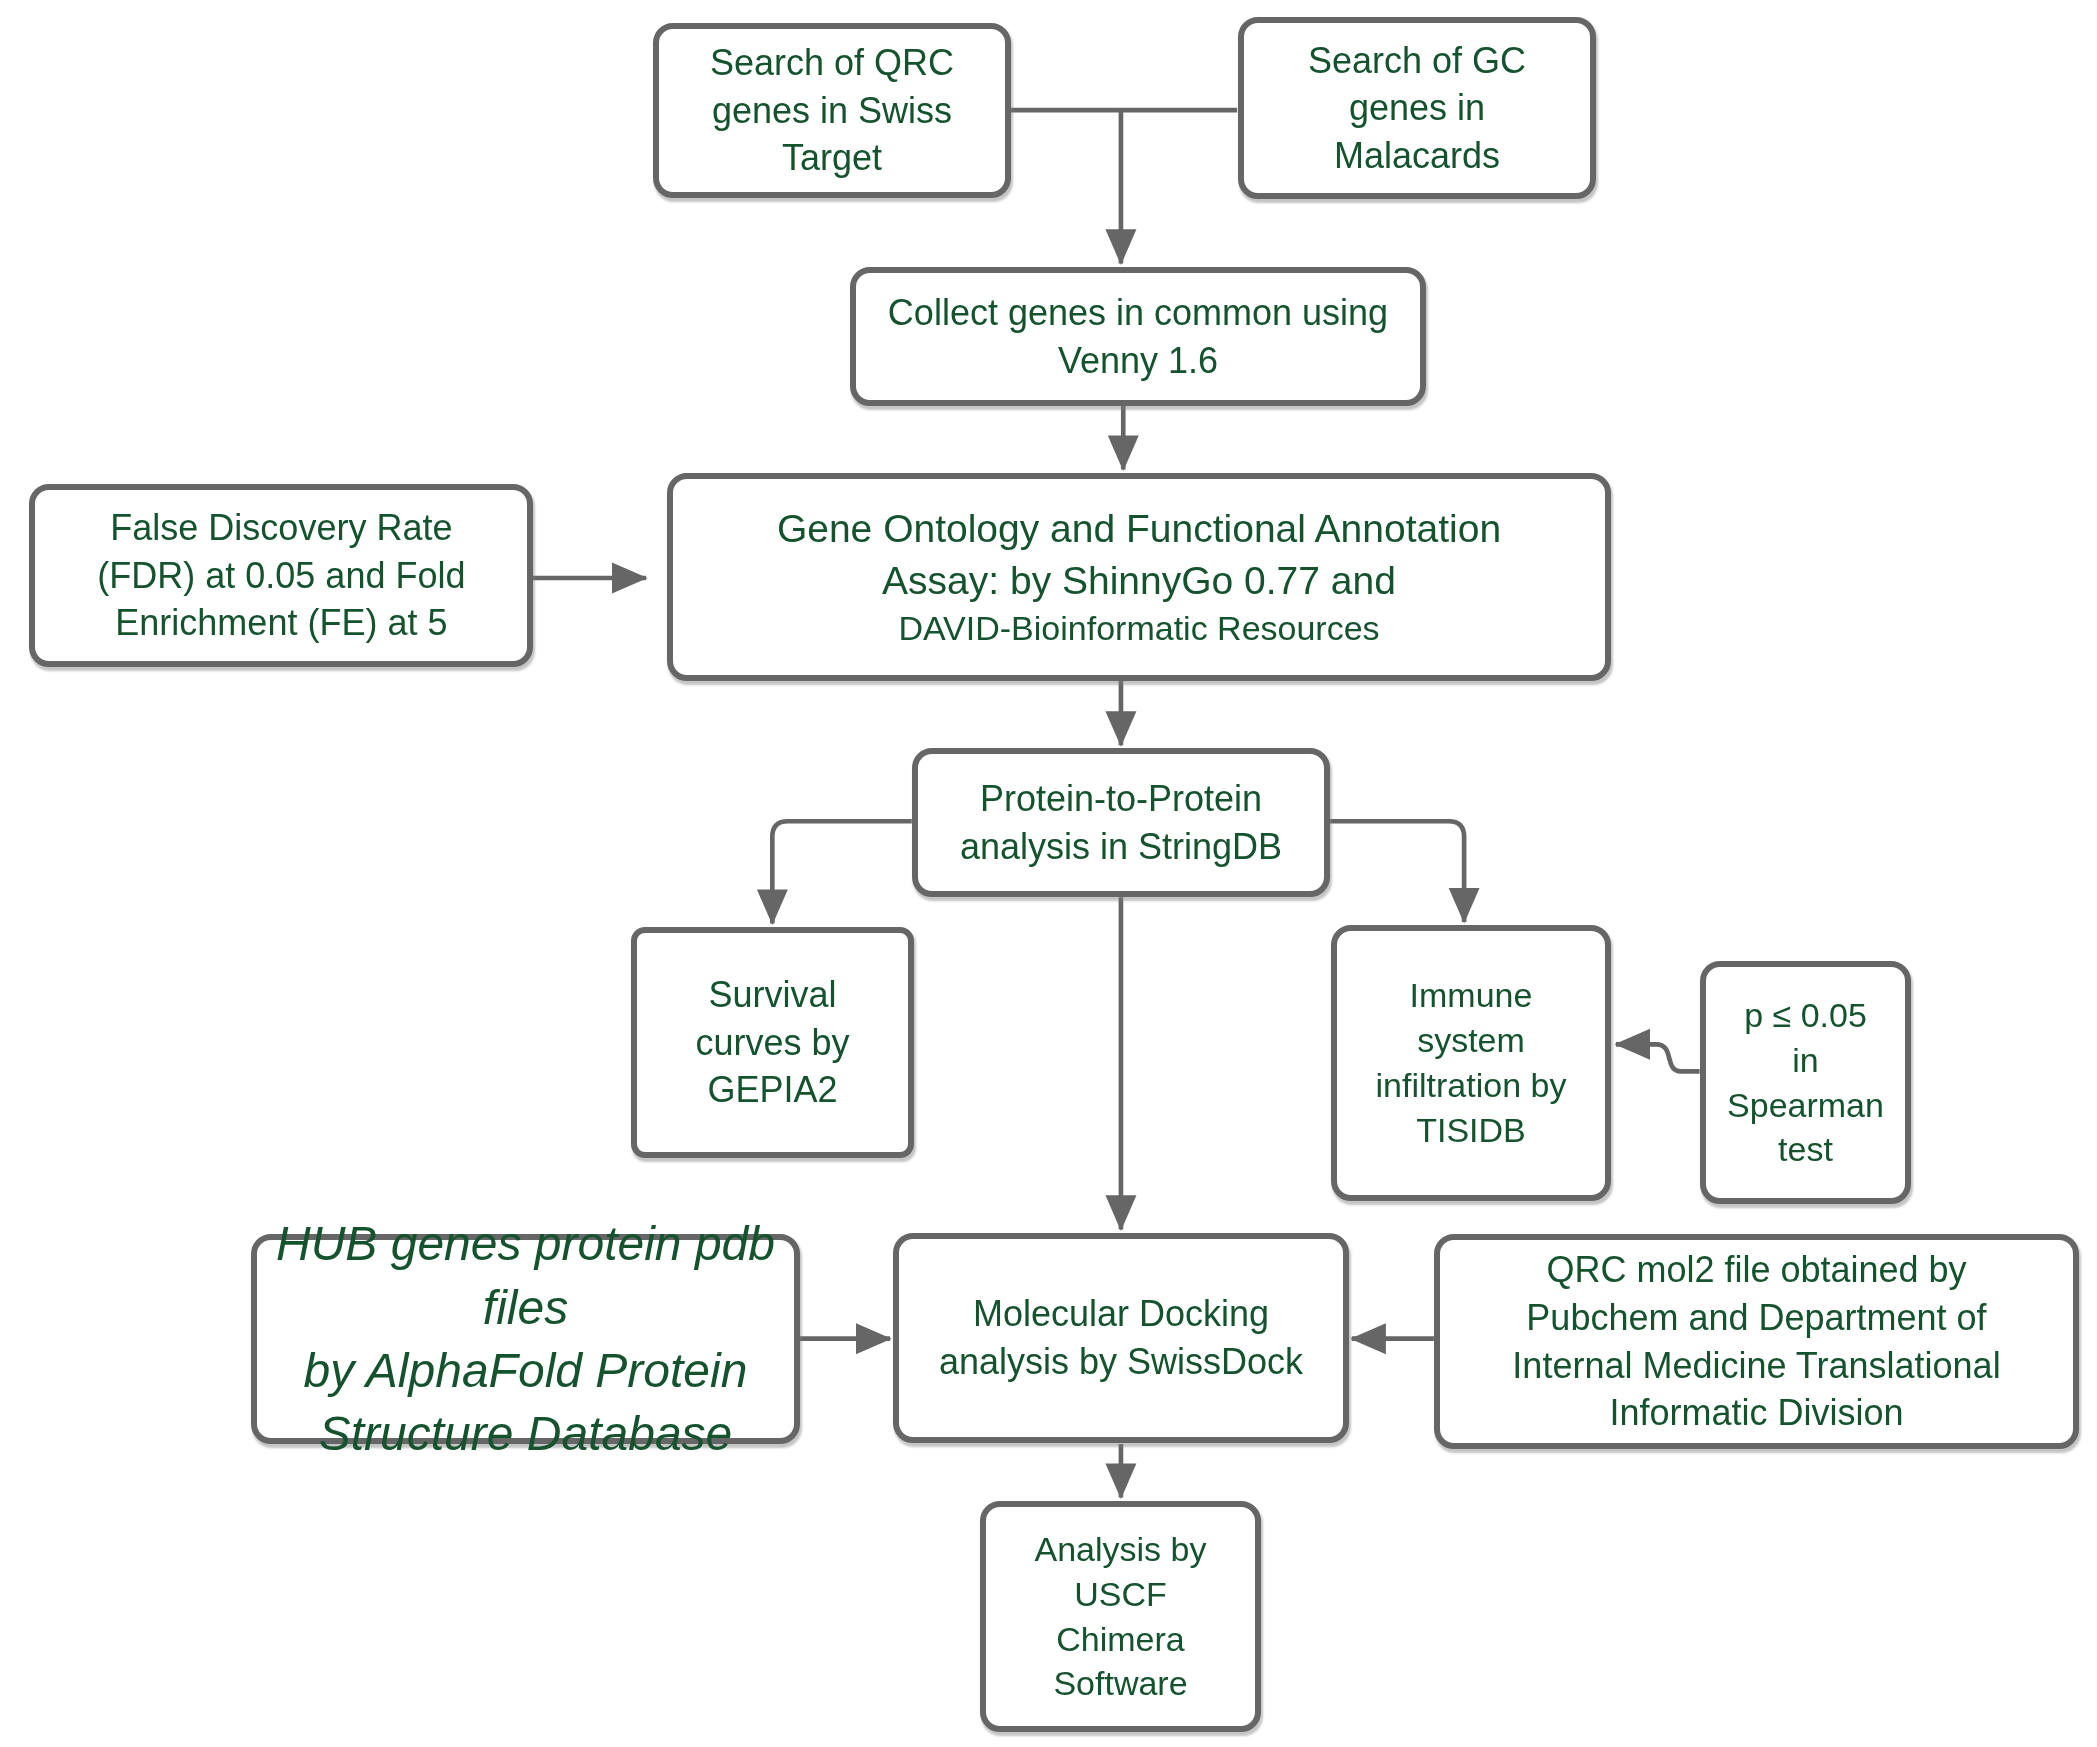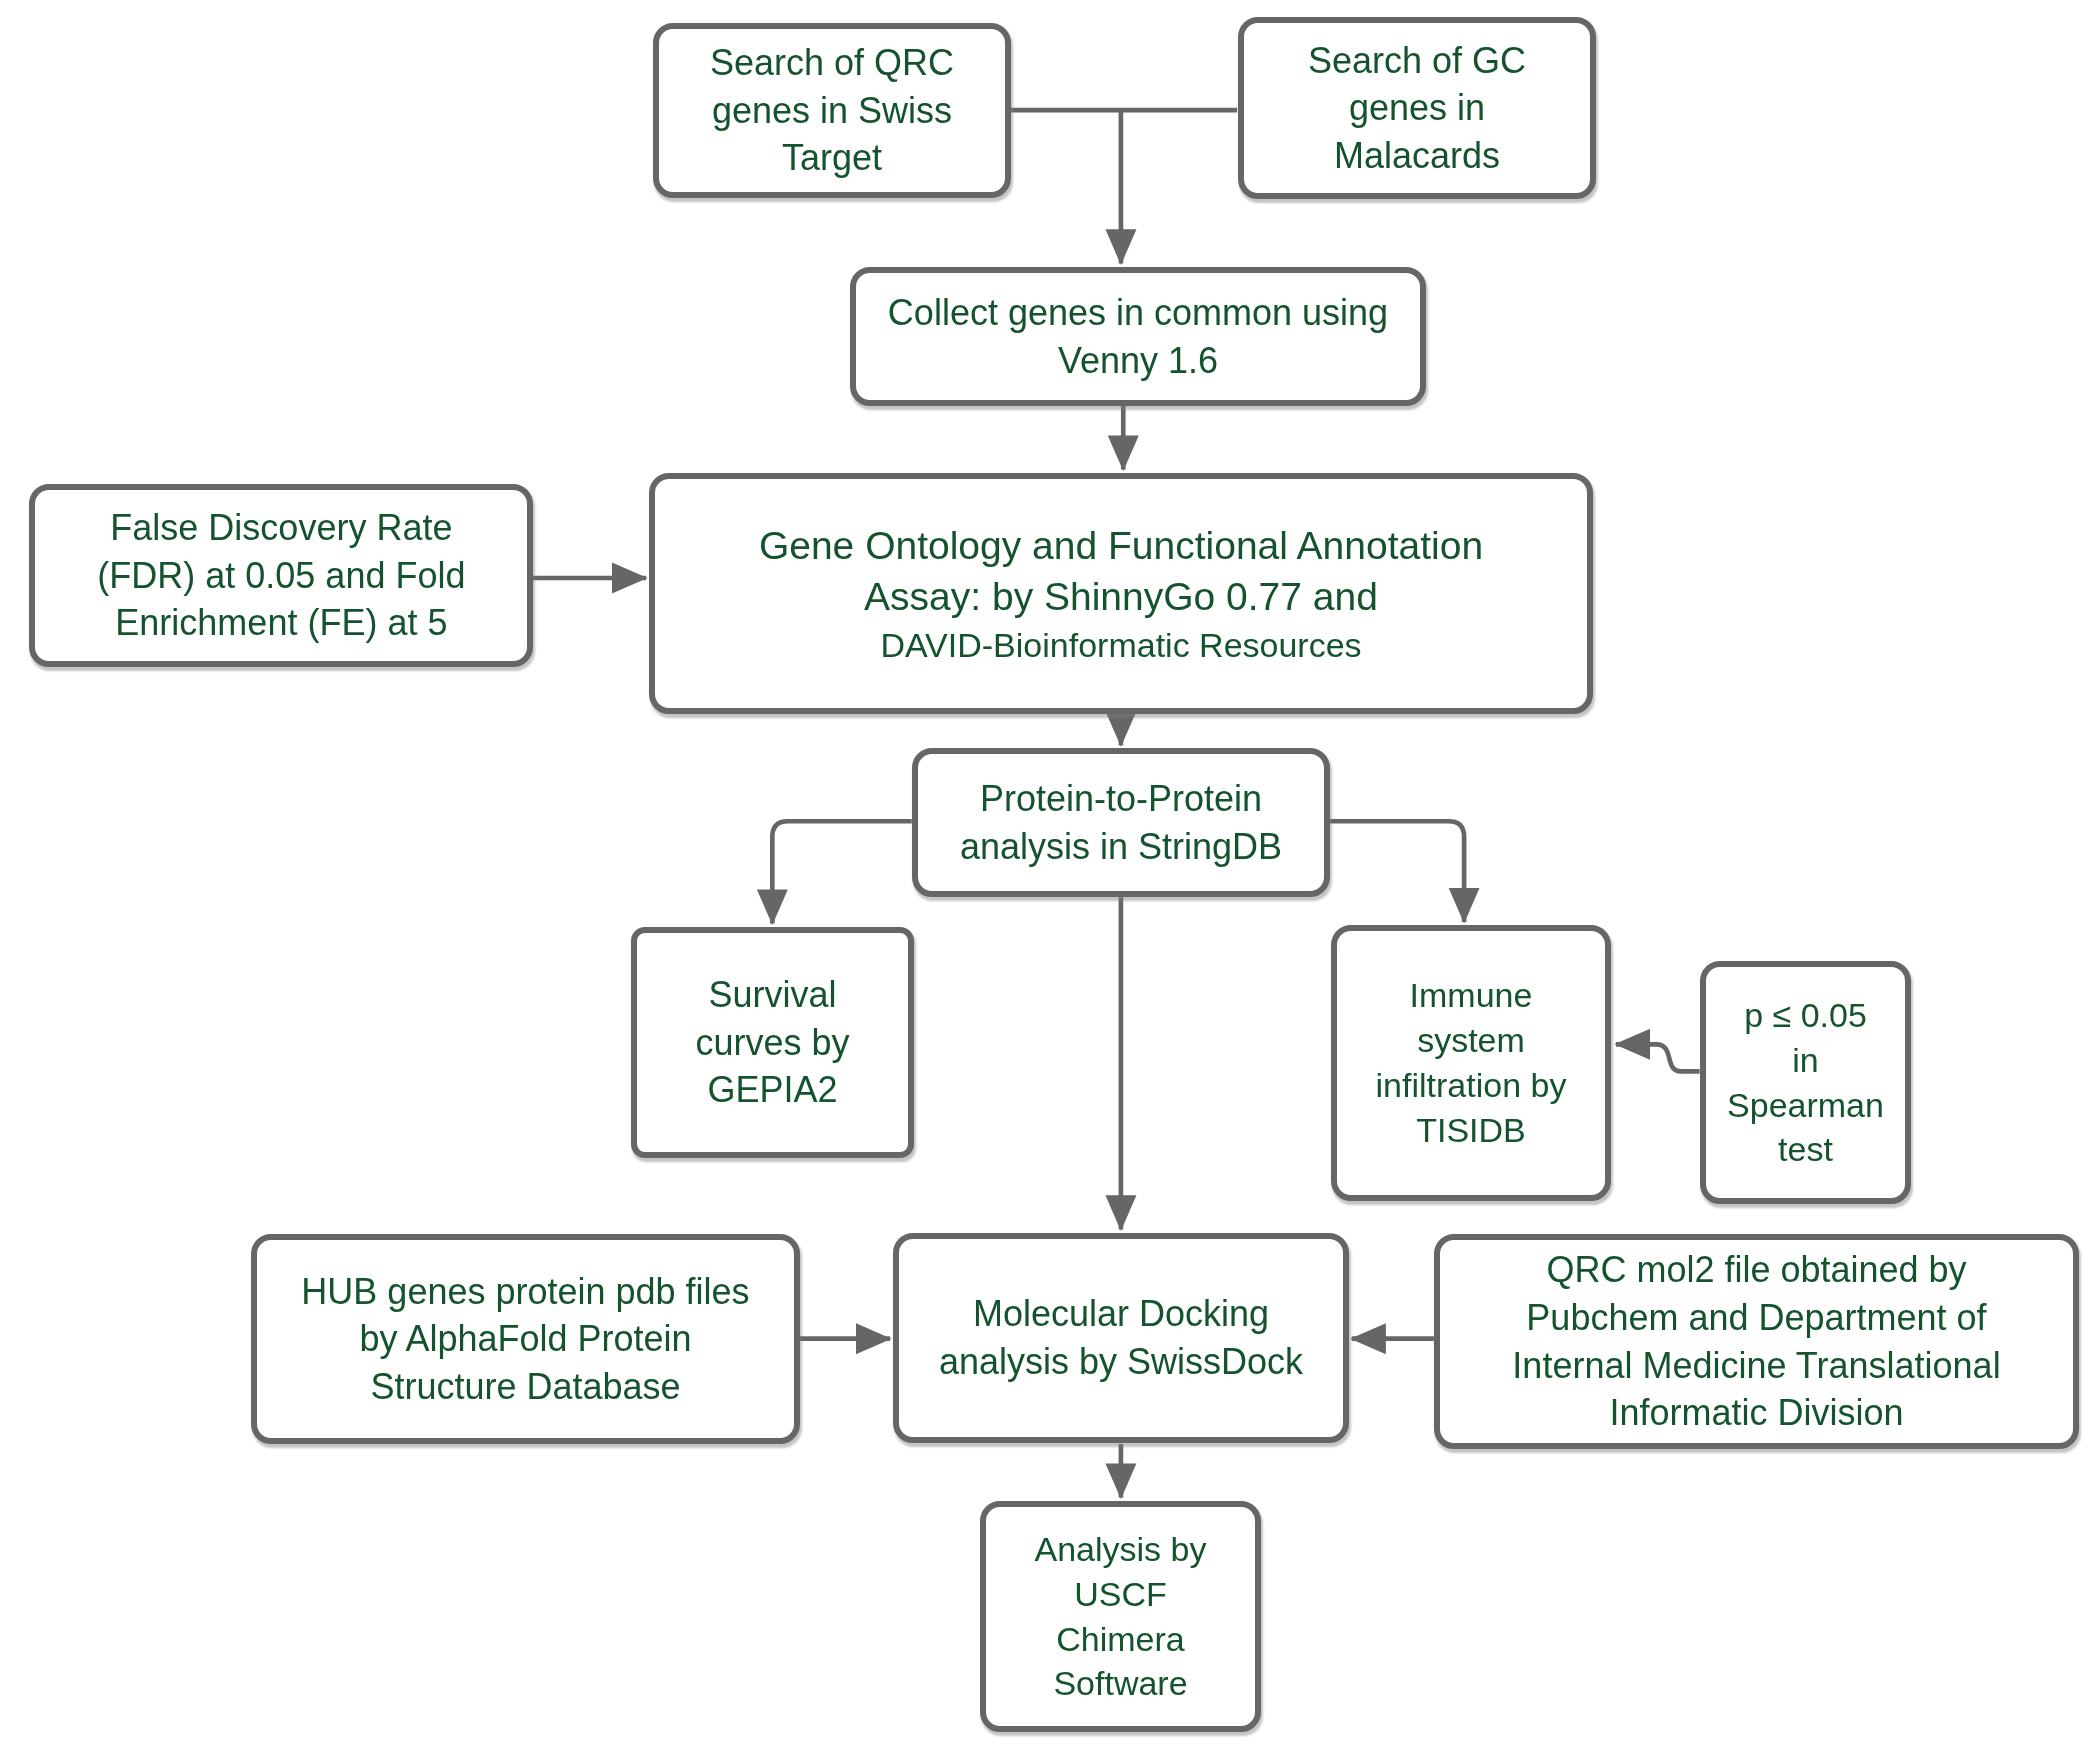--- a/index.html
+++ b/index.html
@@ -38,27 +38,27 @@
   }
   .node .lbl {
     white-space: pre-line;
     line-height: 1.32;
   }
   
   .n-qrc-search   { left:  653px; top:   23px; width: 358px; height: 175px; font-size: 36px; }
   .n-gc-search    { left: 1238px; top:   17px; width: 358px; height: 182px; font-size: 36px; }
   .n-venny        { left: 850px; top:  267px; width: 576px; height: 139px; font-size: 36px; }
   .n-fdr          { left:   29.4px; top:  484px; width: 504px; height: 183px; font-size: 36px; }
-  .n-go           { left:  649px; top:  473px; width:944px; height: 241px; font-size: 39px; }
+  .n-go           { left:  667px; top:  473px; width:944px; height: 208px; font-size: 39px; }
   .n-go .sub      { font-size: 34px; line-height: 1.3; white-space: pre-line; }
   .n-stringdb     { left: 912px; top:  748px; width: 418px; height: 149px; font-size: 36px; }
   .n-gepia2       { left:  631px; top: 927px; width: 283px; height: 231px; font-size: 36px; border-radius: 14px; }
   .n-tisidb       { left: 1331px; top: 925px; width: 280px; height: 276px; font-size: 34px; }
   .n-spearman     { left: 1700px; top: 961px; width: 211px; height: 243px; font-size: 34px; }
-  .n-hub          { left:  251px; top: 1234px; width: 549px; height: 210px; font-size: 36px; }
+  .n-hub          { left:  251px; top: 1234px; width: 549px; height: 210px; font-size: 48px; font-style: italic; }
   .n-md           { left: 893px; top: 1233px; width: 456px; height: 210px; font-size: 36px; }
   .n-qrc-mol2     { left: 1434px; top: 1234px; width: 645px; height: 215px; font-size: 36px; }
   .n-chimera      { left: 980px; top: 1501px; width: 281px; height: 231px; font-size: 34px; }
 
   .edge {
     stroke: #666666;
     stroke-width: 6px;
     fill: none;
   }
 </style>

